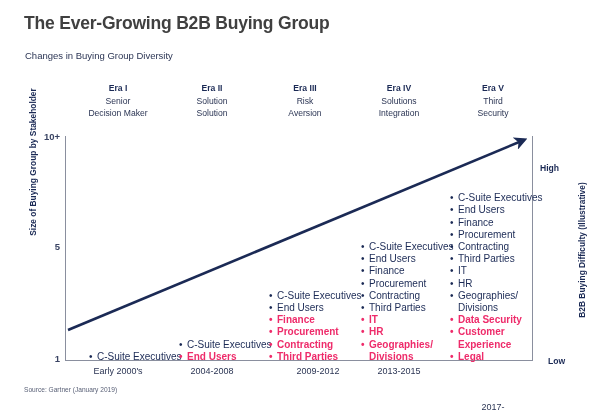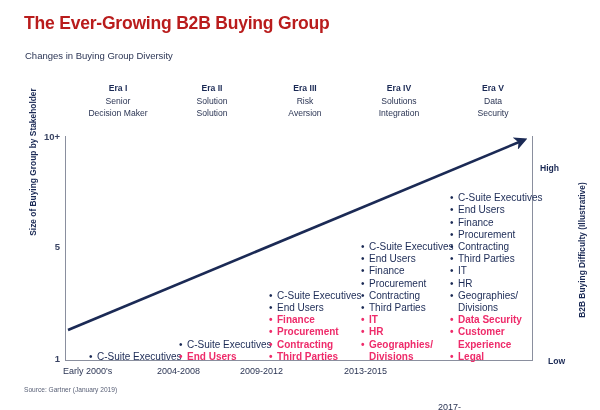--- a/index.html
+++ b/index.html
@@ -17,21 +17,21 @@
   }
 
   
   #page-title {
     position: absolute;
     left: 24px;
     top: 13px;
     font-size: 17.5px;
     font-weight: bold;
     letter-spacing: -0.2px;
-    color: #b91c1c;
+    color: #404040;
     white-space: nowrap;
   }
   #page-subtitle {
     position: absolute;
     left: 25px;
     top: 50px;
     font-size: 9.5px;
     font-weight: normal;
     color: #2b3554;
     white-space: nowrap;
@@ -169,21 +169,21 @@
     position: absolute;
     left: 65px;
     top: 366px;
     width: 468px;
     height: 16px;
   }
   .x-label {
     position: absolute;
     top: 0;
     width: 110px;
-    text-align: left;
+    text-align: center;
     font-size: 9px;
     color: #2b3554;
     white-space: nowrap;
   }
 
   
   #source-note {
     position: absolute;
     left: 24px;
     top: 386px;
@@ -214,21 +214,21 @@
       <div class="era-sub">Risk</div>
       <div class="era-sub">Aversion</div>
     </div>
     <div class="era-col" style="left: 279px;">
       <div class="era-roman">Era IV</div>
       <div class="era-sub">Solutions</div>
       <div class="era-sub">Integration</div>
     </div>
     <div class="era-col" style="left: 373px;">
       <div class="era-roman">Era V</div>
-      <div class="era-sub">Data</div>
+      <div class="era-sub">Third</div>
       <div class="era-sub">Security</div>
     </div>
   </div>
 
 <div id="plot-area">
   <svg id="arrow-svg" viewBox="0 0 468 225" preserveAspectRatio="none">
     <defs>
       <marker id="arrowhead" markerWidth="5" markerHeight="5" refX="3.6" refY="2.5" orient="auto">
         <path d="M0,0 L5,2.5 L0,5 L1.3,2.5 Z" fill="#1b2a55"></path>
       </marker>
@@ -285,18 +285,18 @@
       <li>Geographies/ Divisions</li>
       <li class="new">Data Security</li>
       <li class="new">Customer Experience</li>
       <li class="new">Legal</li>
     </ul>
   </div>
 
 <div id="x-label-row">
     <div class="x-label" style="left: -2px;">Early 2000's</div>
     <div class="x-label" style="left: 92px;">2004-2008</div>
-    <div class="x-label" style="left: 175px;">2009-2012</div>
+    <div class="x-label" style="left: 198px;">2009-2012</div>
     <div class="x-label" style="left: 279px;">2013-2015</div>
     <div class="x-label" style="left: 373px; margin-top: 36px;">2017-</div>
   </div>
 
 <div id="source-note">Source: Gartner (January 2019)</div>
 
 </body></html>

